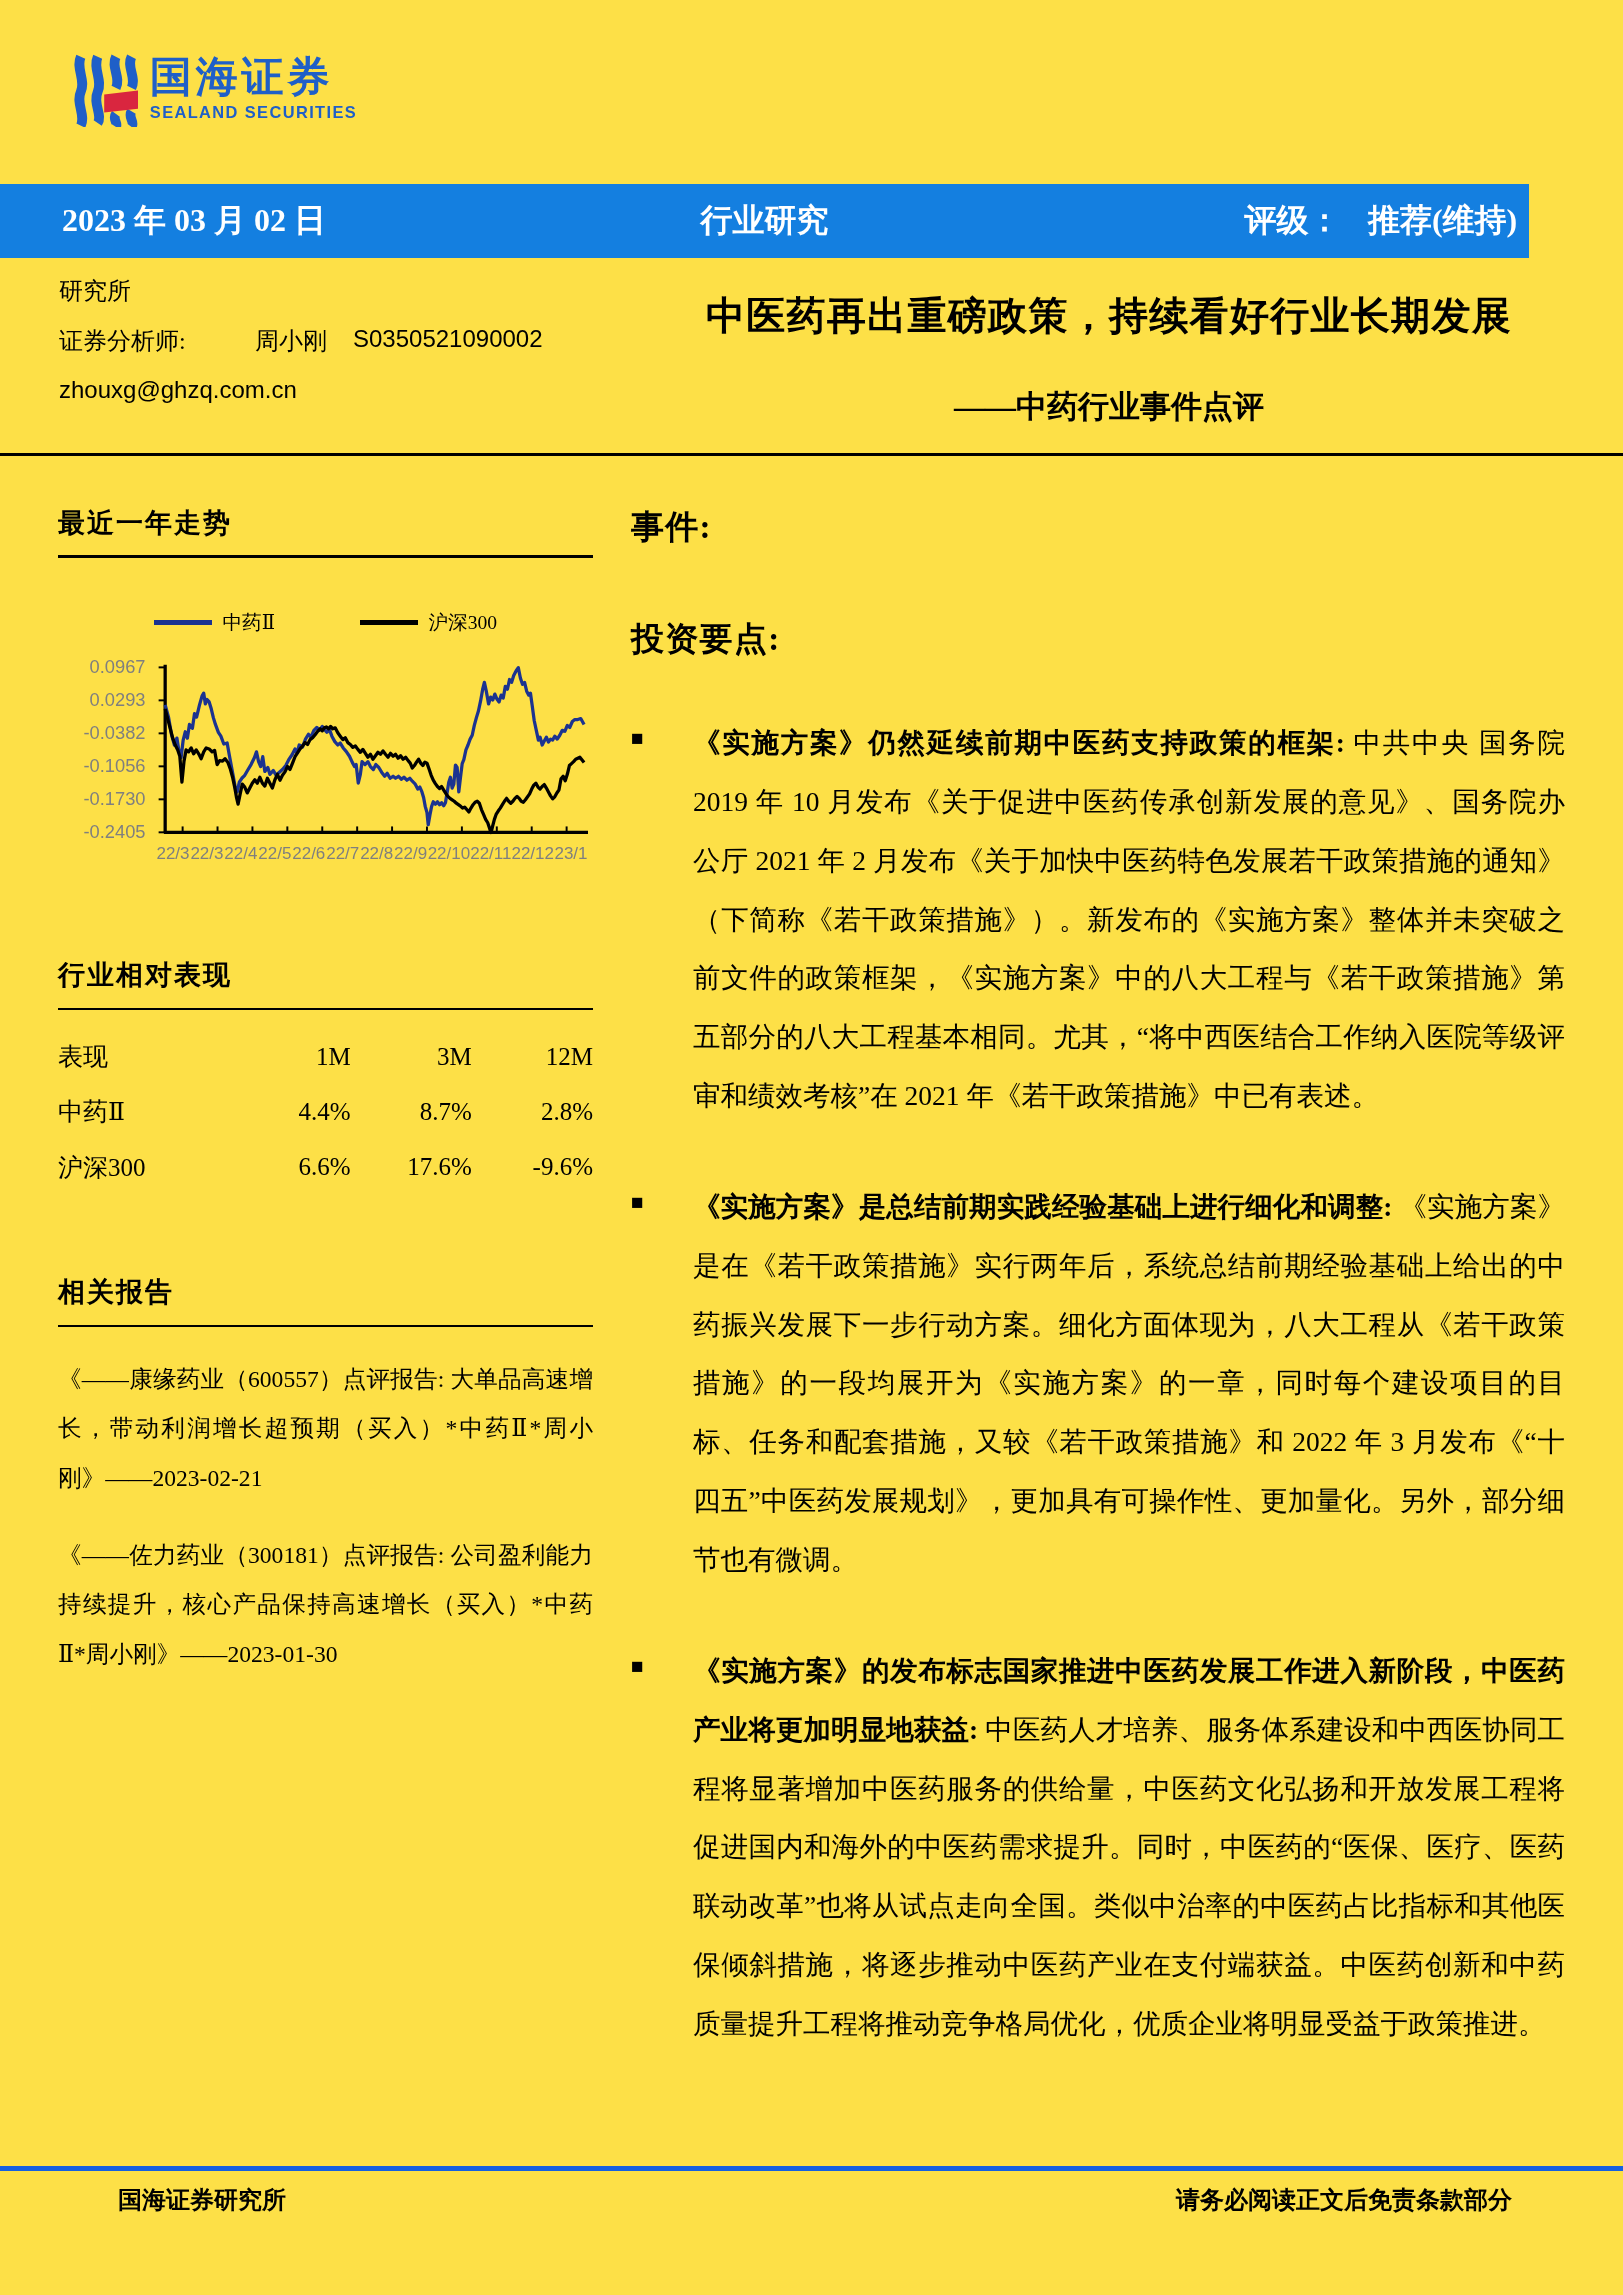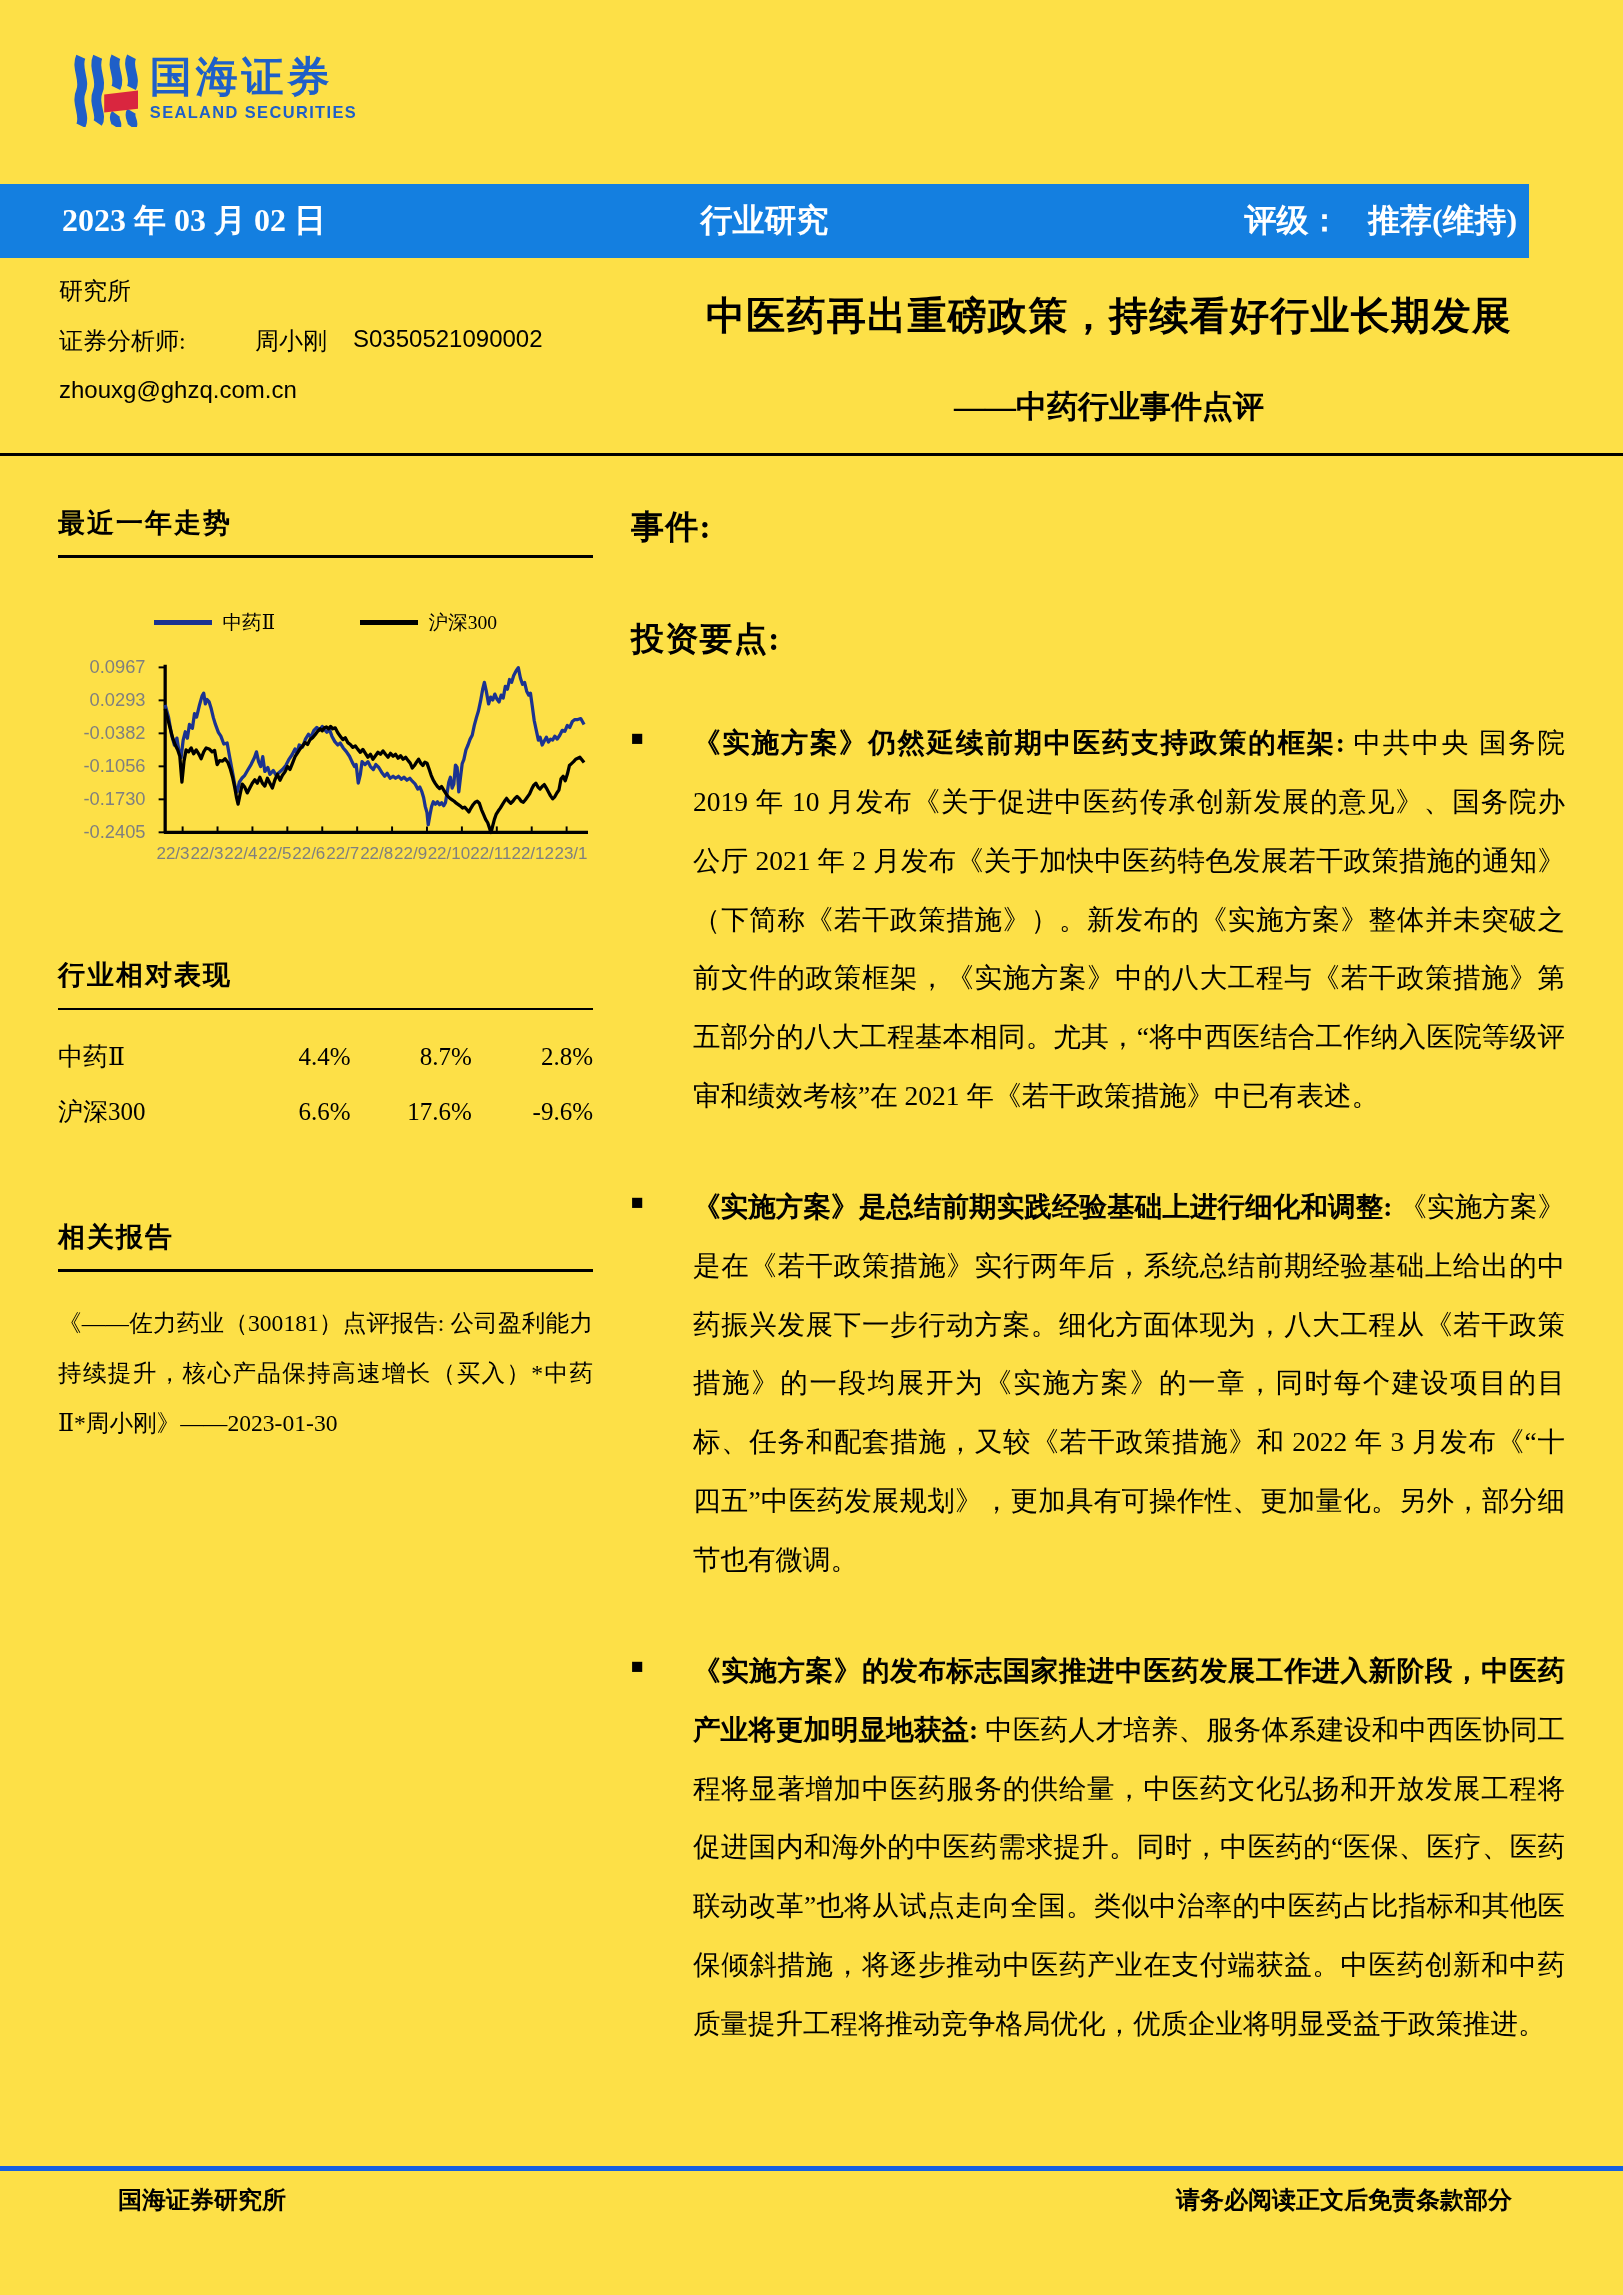--- a/index.html
+++ b/index.html
@@ -199,39 +199,46 @@
       <span>22/11</span>
       <span>22/12</span>
       <span>23/1</span>
     </div>
 
     <div class="perf-section">
       <div class="side-heading">行业相对表现</div>
       <div class="side-rule"></div>
       <table class="perf-table">
         <tbody>
+            <tr>
+          <td>表现</td>
+          <td class="num">1M</td>
+          <td class="num">3M</td>
+          <td class="num">12M</td>
+        </tr>
         <tr>
           <td>中药Ⅱ</td>
           <td class="num">4.4%</td>
           <td class="num">8.7%</td>
           <td class="num">2.8%</td>
         </tr>
         <tr>
           <td>沪深300</td>
           <td class="num">6.6%</td>
           <td class="num">17.6%</td>
           <td class="num">-9.6%</td>
         </tr>
       </tbody>
         </table>
     </div>
 
     <div class="reports-section">
       <div class="side-heading">相关报告</div>
       <div class="side-rule"></div>
+      <div class="report">《——康缘药业（600557）点评报告: 大单品高速增长，带动利润增长超预期（买入）*中药Ⅱ*周小刚》——2023-02-21</div>
       <div class="report">《——佐力药业（300181）点评报告: 公司盈利能力持续提升，核心产品保持高速增长（买入）*中药Ⅱ*周小刚》——2023-01-30</div>
     </div>
   </div>
 
   <div class="rightcol">
 
     <div class="main-heading">事件:</div>
 
     <div class="main-heading points-heading">投资要点:</div>
 

